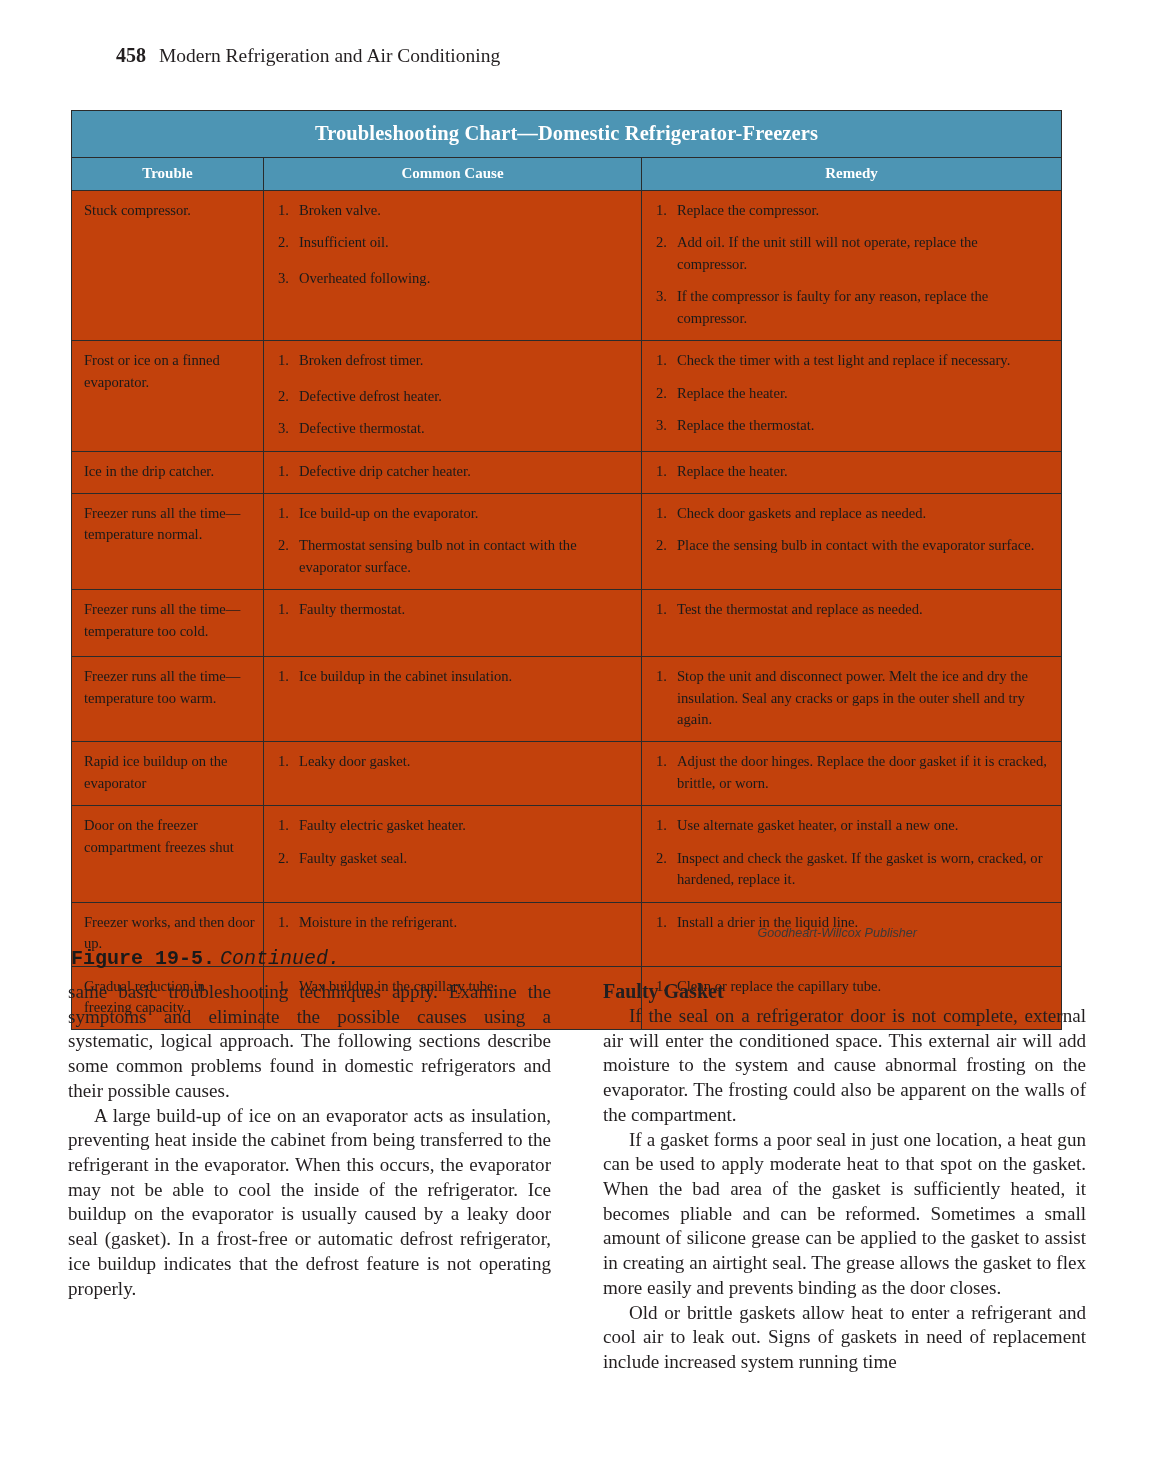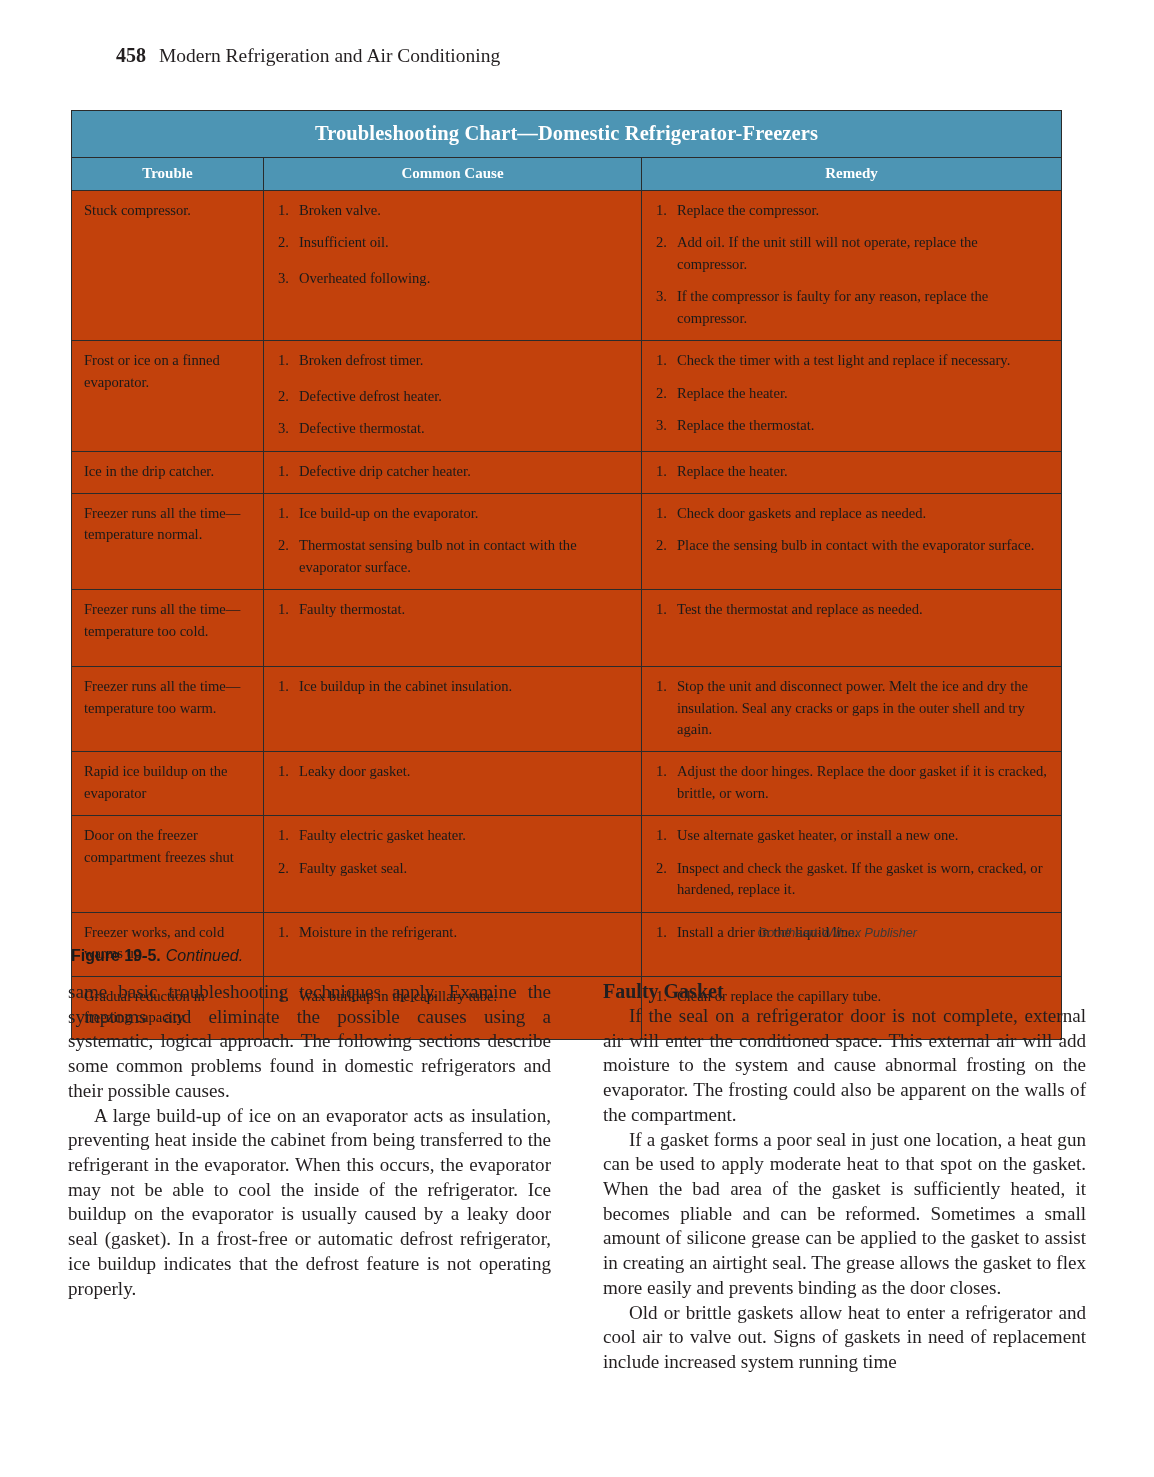--- a/index.html
+++ b/index.html
@@ -107,22 +107,22 @@
     font-family: "Liberation Sans", sans-serif;
     font-style: italic;
     font-size: 12.6px;
     color: #3a3a3a;
   }
 
   .fig-caption {
     position: absolute;
     left: 71px;
     top: 947px;
-    font-family: Liberation Sans, sans-serif;
-    font-size: 16px;
+    font-family: Liberation Mono, monospace;
+    font-size: 20px;
     color: #1a1a1a;
   }
   .fig-caption .fig-label { font-weight: bold; }
   .fig-caption .fig-text { font-style: italic; margin-left: 5px; }
 
   
   .cols {
     position: absolute;
     left: 68px;
     top: 980px;
@@ -305,21 +305,21 @@
               </li>
             <li>
                 <span class="num">2.</span>
                 <span class="txt">Place the sensing bulb in contact with the evaporator surface.</span>
               </li>
           </ol>
         </td>
       </tr>
 
       <tr>
-        <td class="trouble" style="padding-bottom:24px">Freezer runs all the time—temperature too cold.</td>
+        <td class="trouble" style="padding-bottom:14px">Freezer runs all the time—temperature too cold.</td>
         <td class="cause">
           <ol class="numlist">
             <li>
                 <span class="num">1.</span>
                 <span class="txt">Faulty thermostat.</span>
               </li>
           </ol>
         </td>
         <td class="remedy">
           <ol class="numlist">
@@ -393,21 +393,21 @@
               </li>
             <li>
                 <span class="num">2.</span>
                 <span class="txt">Inspect and check the gasket. If the gasket is worn, cracked, or hardened, replace it.</span>
               </li>
           </ol>
         </td>
       </tr>
 
       <tr>
-        <td class="trouble">Freezer works, and cold warms up.</td>
+        <td class="trouble">Freezer works, and then door up.</td>
         <td class="cause">
           <ol class="numlist">
             <li>
                 <span class="num">1.</span>
                 <span class="txt">Moisture in the refrigerant.</span>
               </li>
           </ol>
         </td>
         <td class="remedy">
           <ol class="numlist">
@@ -453,16 +453,16 @@
 
   <div class="col left">
     <p class="body-p">same basic troubleshooting techniques apply. Examine the symptoms and eliminate the possible causes using a systematic, logical approach. The following sections describe some common problems found in domestic refrigerators and their possible causes.</p>
     <p class="body-p indent">A large build-up of ice on an evaporator acts as insulation, preventing heat inside the cabinet from being transferred to the refrigerant in the evaporator. When this occurs, the evaporator may not be able to cool the inside of the refrigerator. Ice buildup on the evaporator is usually caused by a leaky door seal (gasket). In a frost-free or automatic defrost refrigerator, ice buildup indicates that the defrost feature is not operating properly.</p>
   </div>
 
   <div class="col right">
     <h3 class="sub-head">Faulty Gasket</h3>
     <p class="body-p indent">If the seal on a refrigerator door is not complete, external air will enter the conditioned space. This external air will add moisture to the system and cause abnormal frosting on the evaporator. The frosting could also be apparent on the walls of the compartment.</p>
     <p class="body-p indent">If a gasket forms a poor seal in just one location, a heat gun can be used to apply moderate heat to that spot on the gasket. When the bad area of the gasket is sufficiently heated, it becomes pliable and can be reformed. Sometimes a small amount of silicone grease can be applied to the gasket to assist in creating an airtight seal. The grease allows the gasket to flex more easily and prevents binding as the door closes.</p>
-    <p class="body-p indent">Old or brittle gaskets allow heat to enter a refrigerator and cool air to valve out. Signs of gaskets in need of replacement include increased system running time</p>
+    <p class="body-p indent">Old or brittle gaskets allow heat to enter a refrigerant and cool air to leak out. Signs of gaskets in need of replacement include increased system running time</p>
   </div>
 
 </div>
 
 </body></html>

